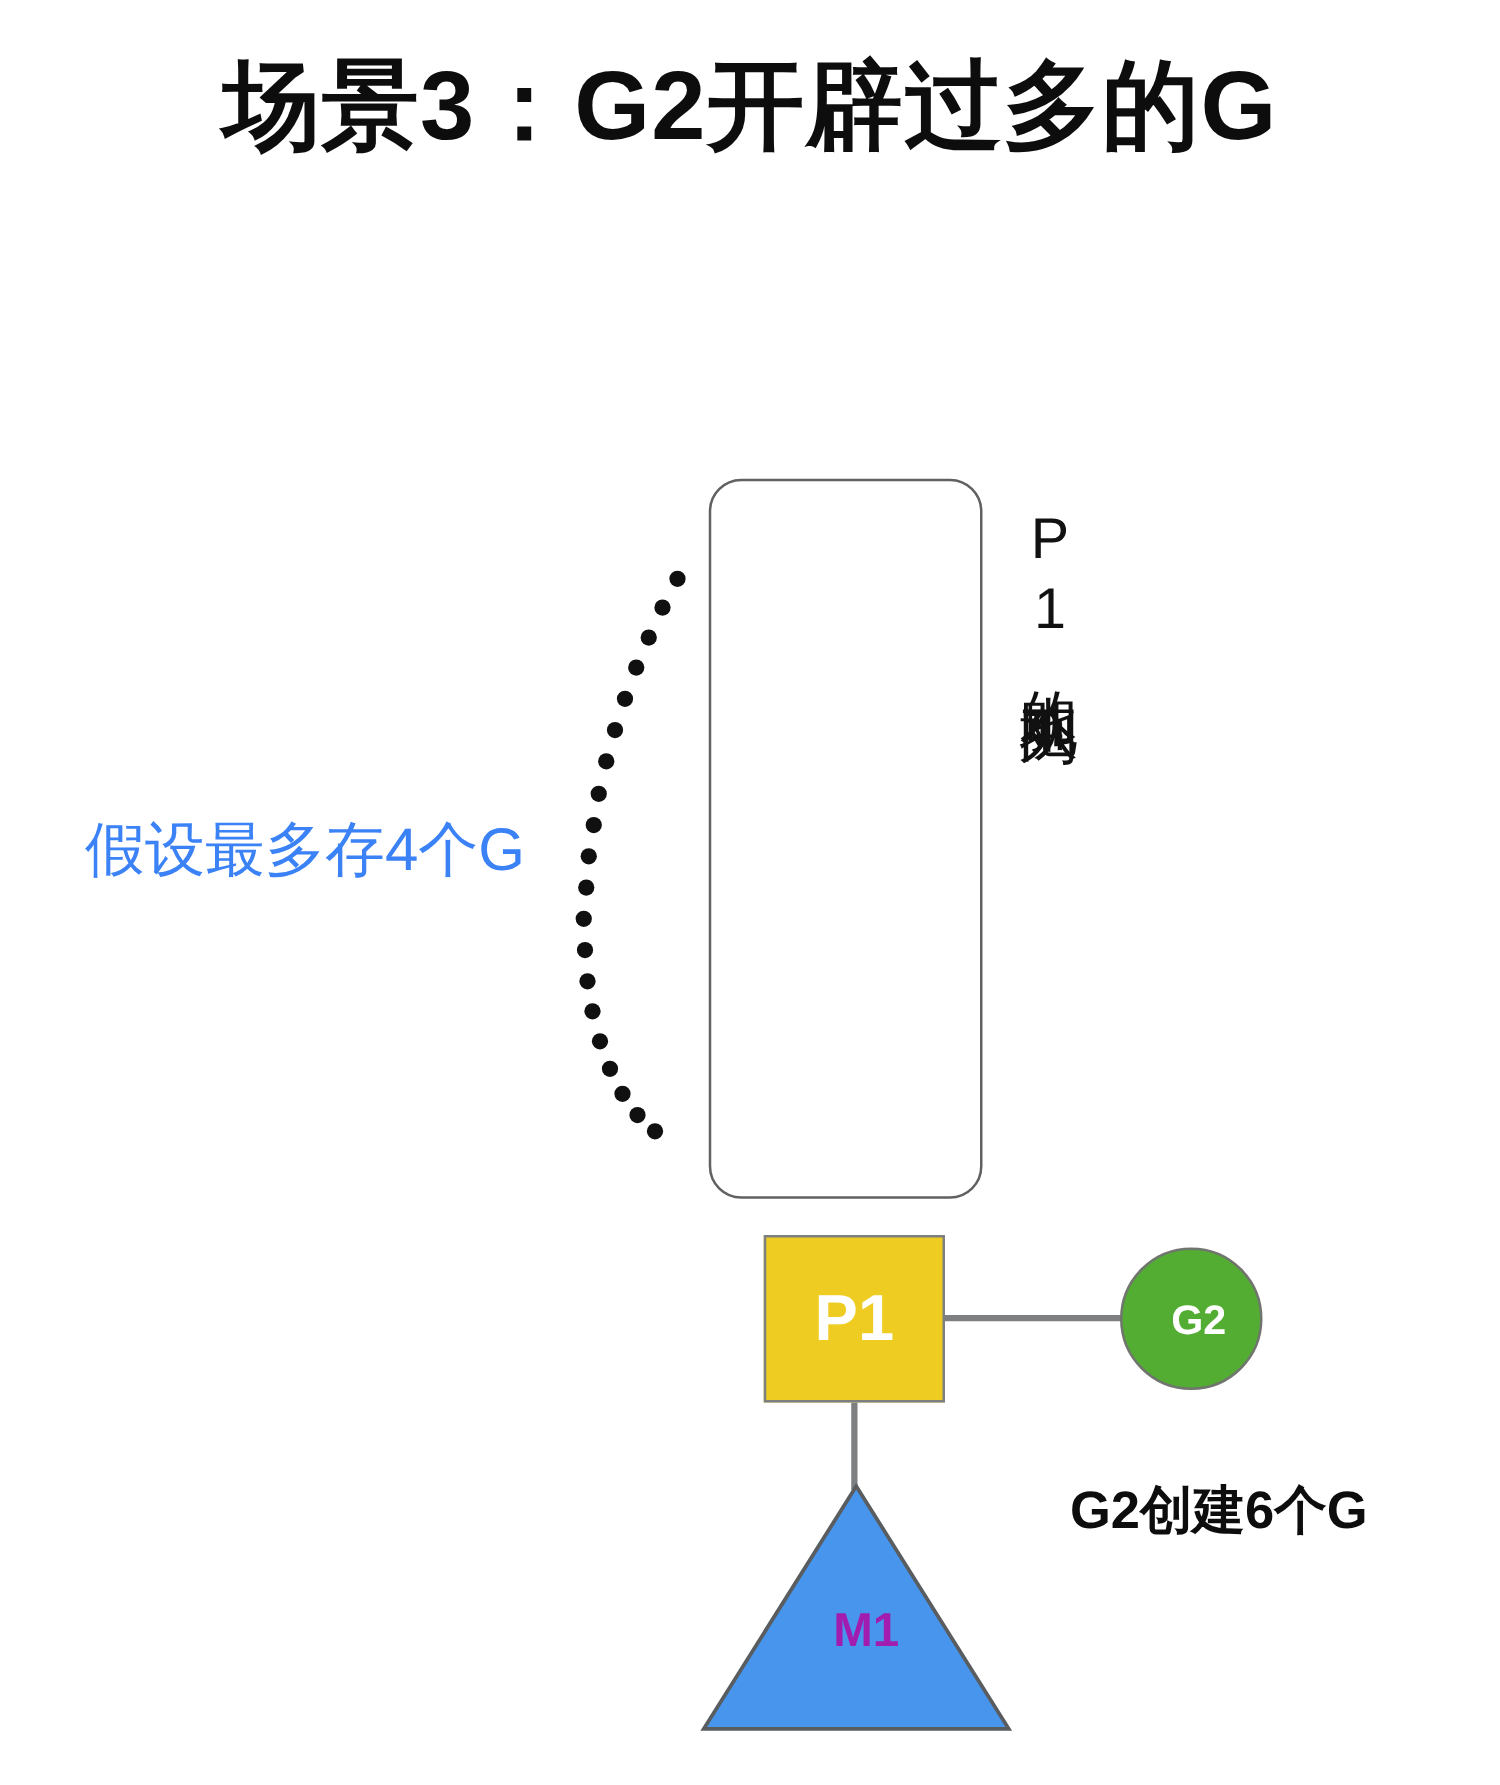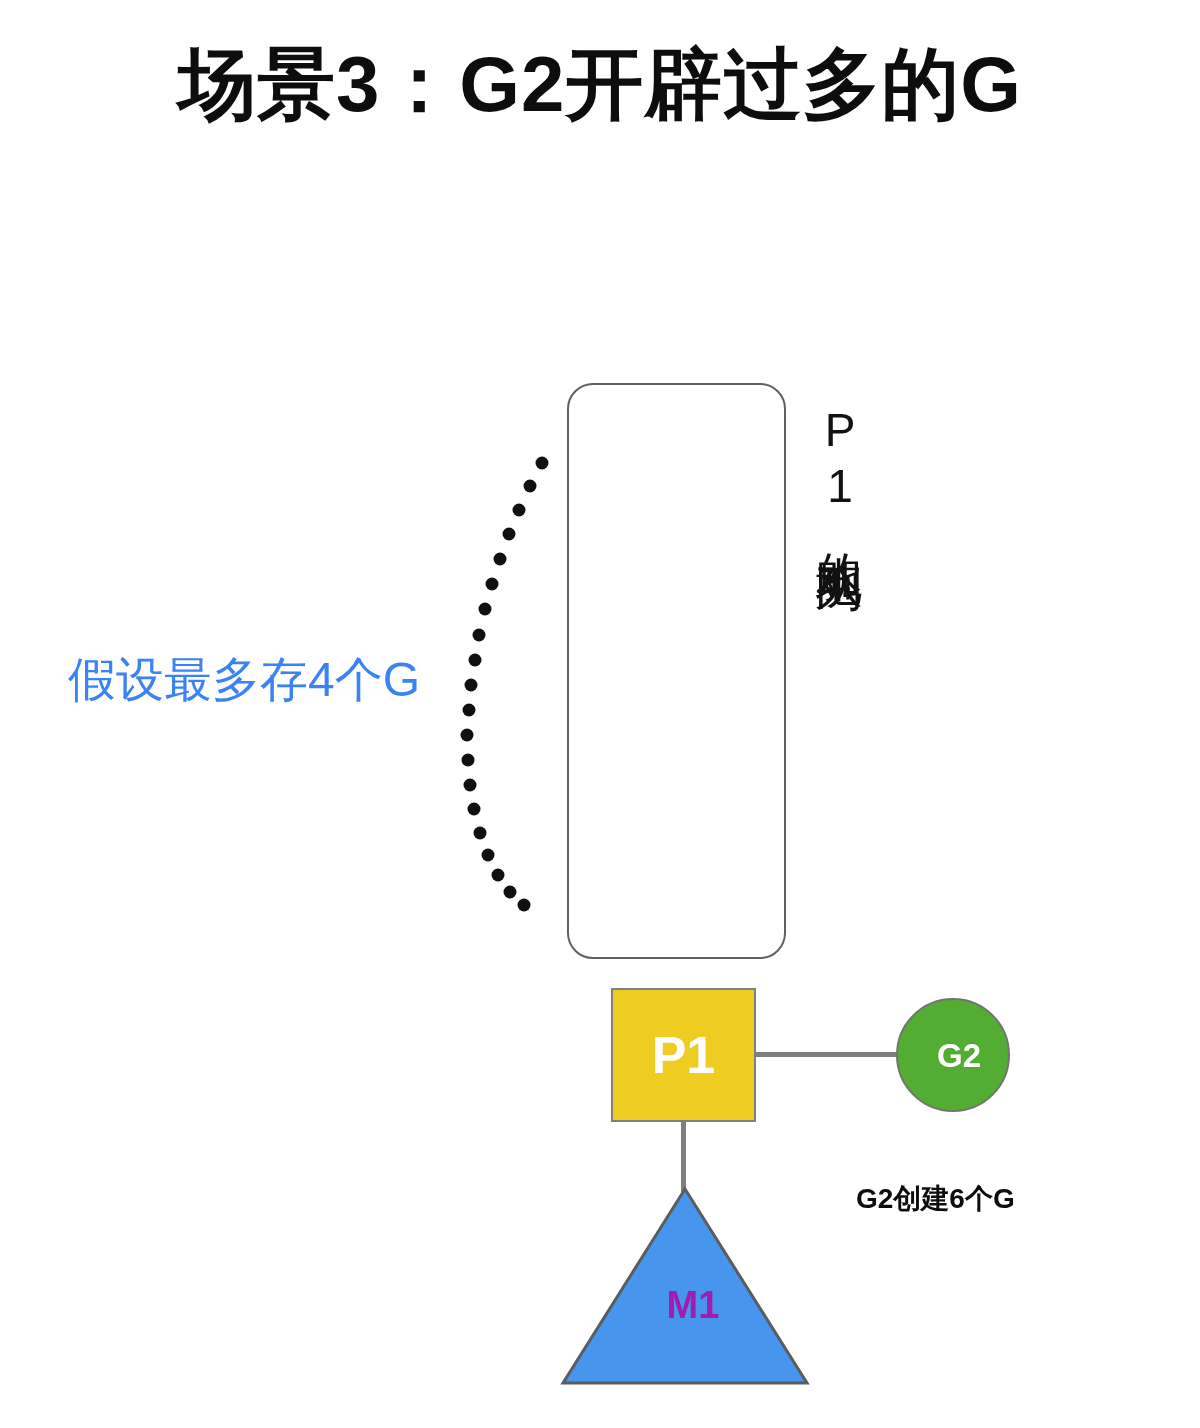--- a/index.html
+++ b/index.html
@@ -172,21 +172,21 @@
     color: #a21caf;
     line-height: 1;
     transform: translateX(8px);
   }
 
   
   .bottom-note {
     position: absolute;
     left: 856px;
     top: 1180px;
-    font-size: 28px;
+    font-size: 42px;
     font-weight: 700;
     color: #0d0d0d;
     white-space: nowrap;
   }
 </style>
 </head>
 <body>
 
 <div id="canvas">
 

